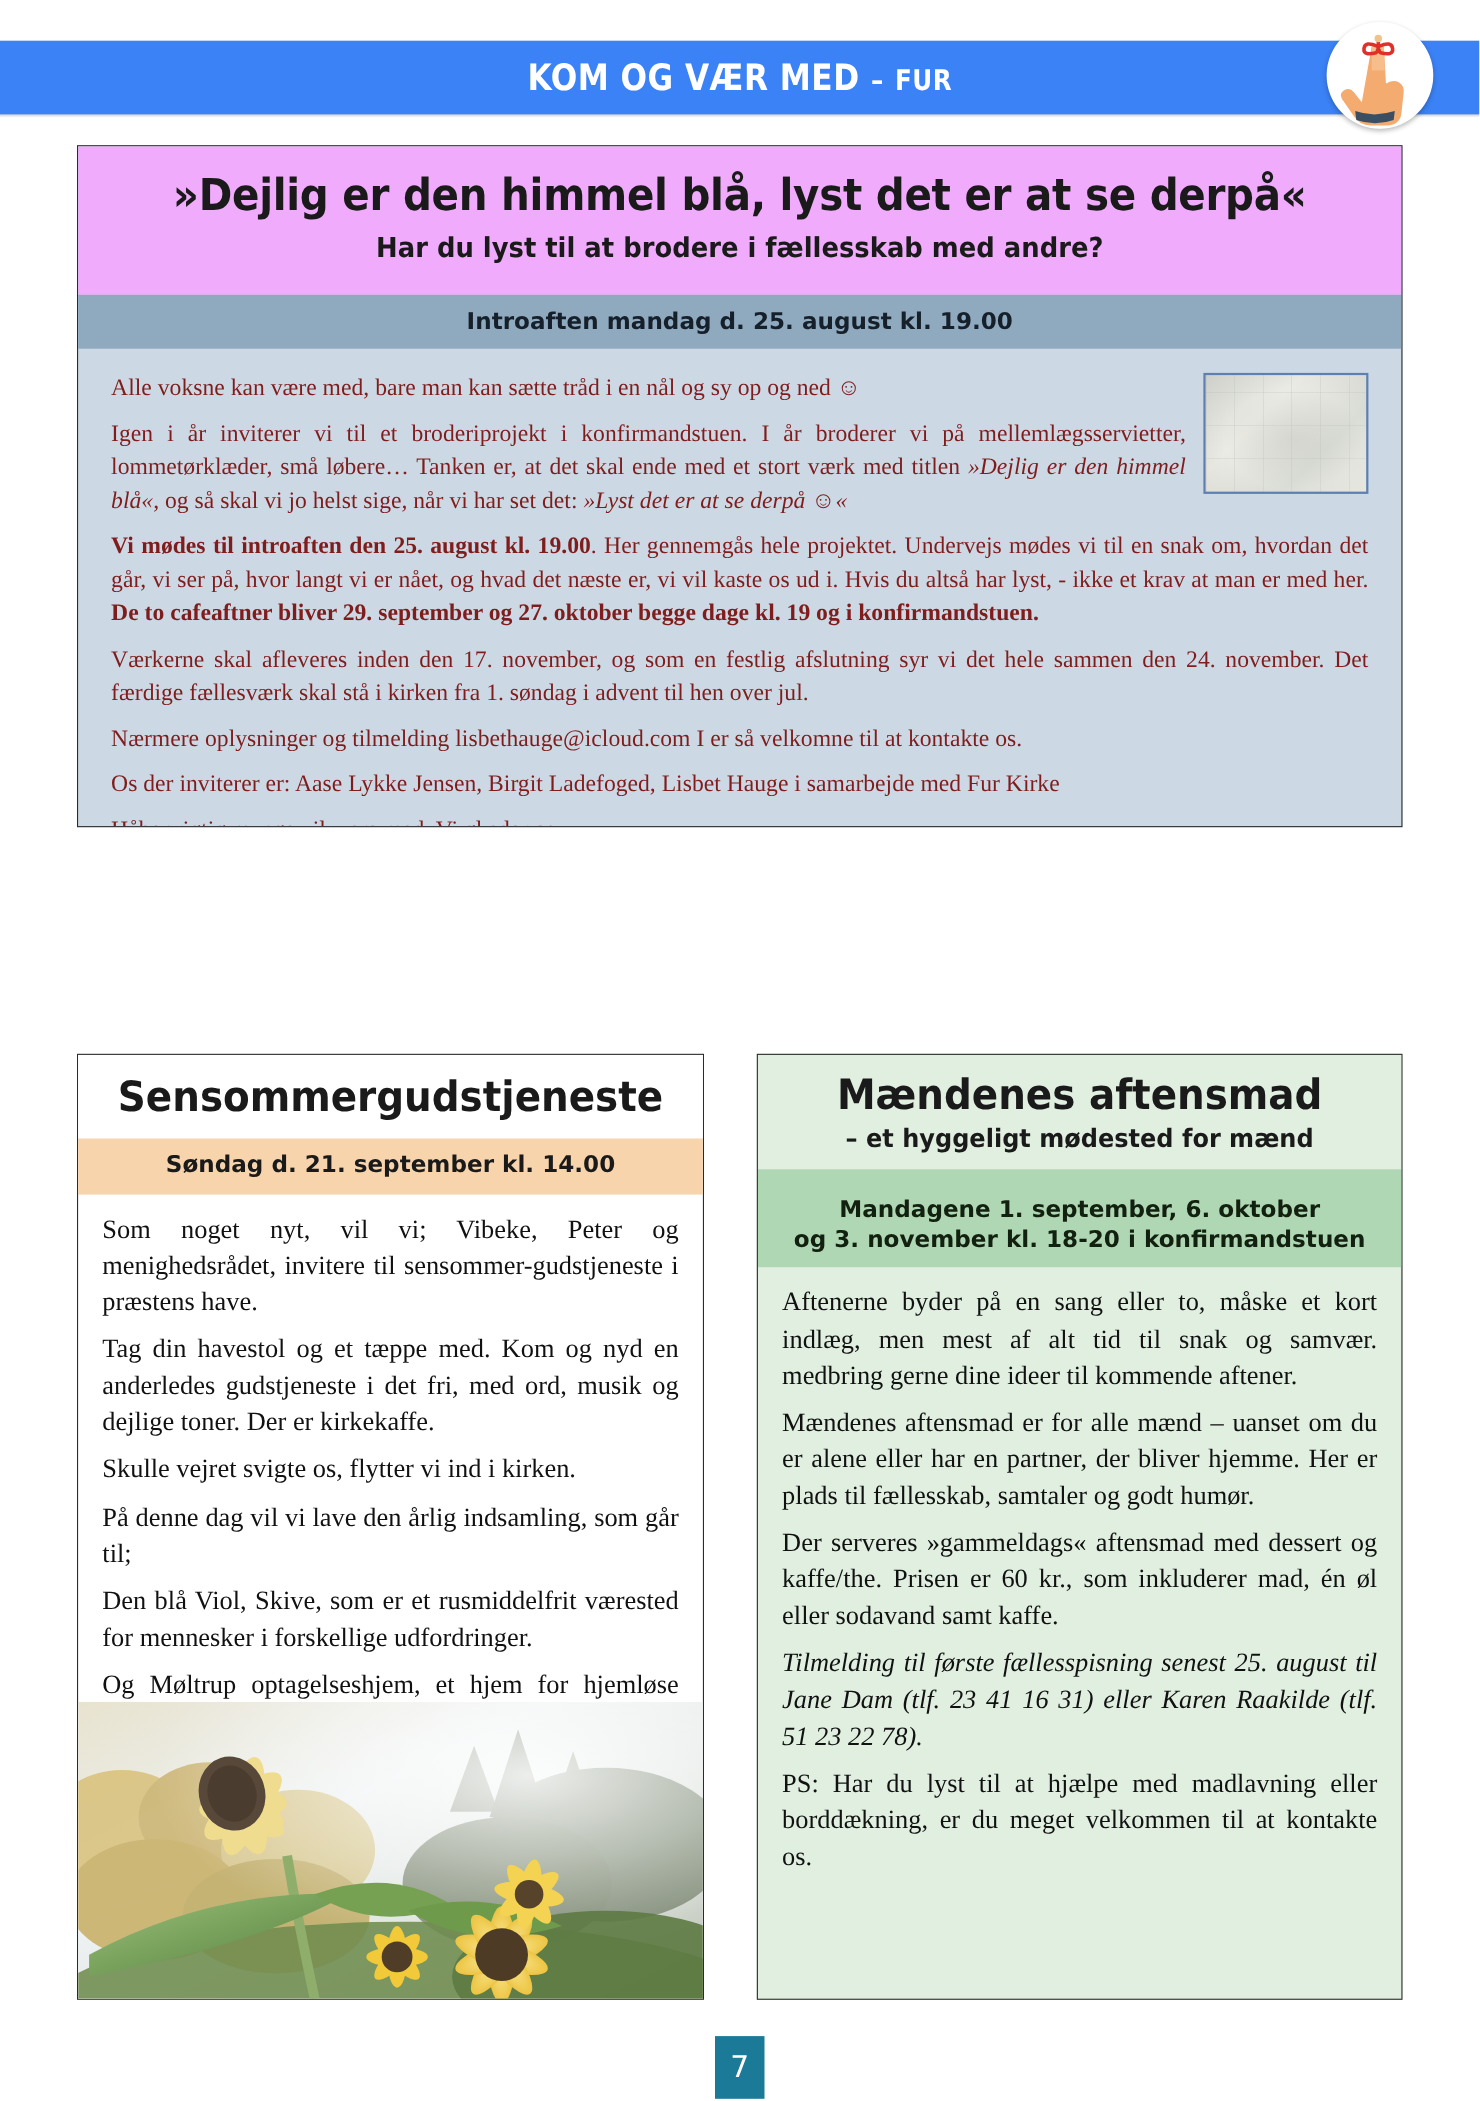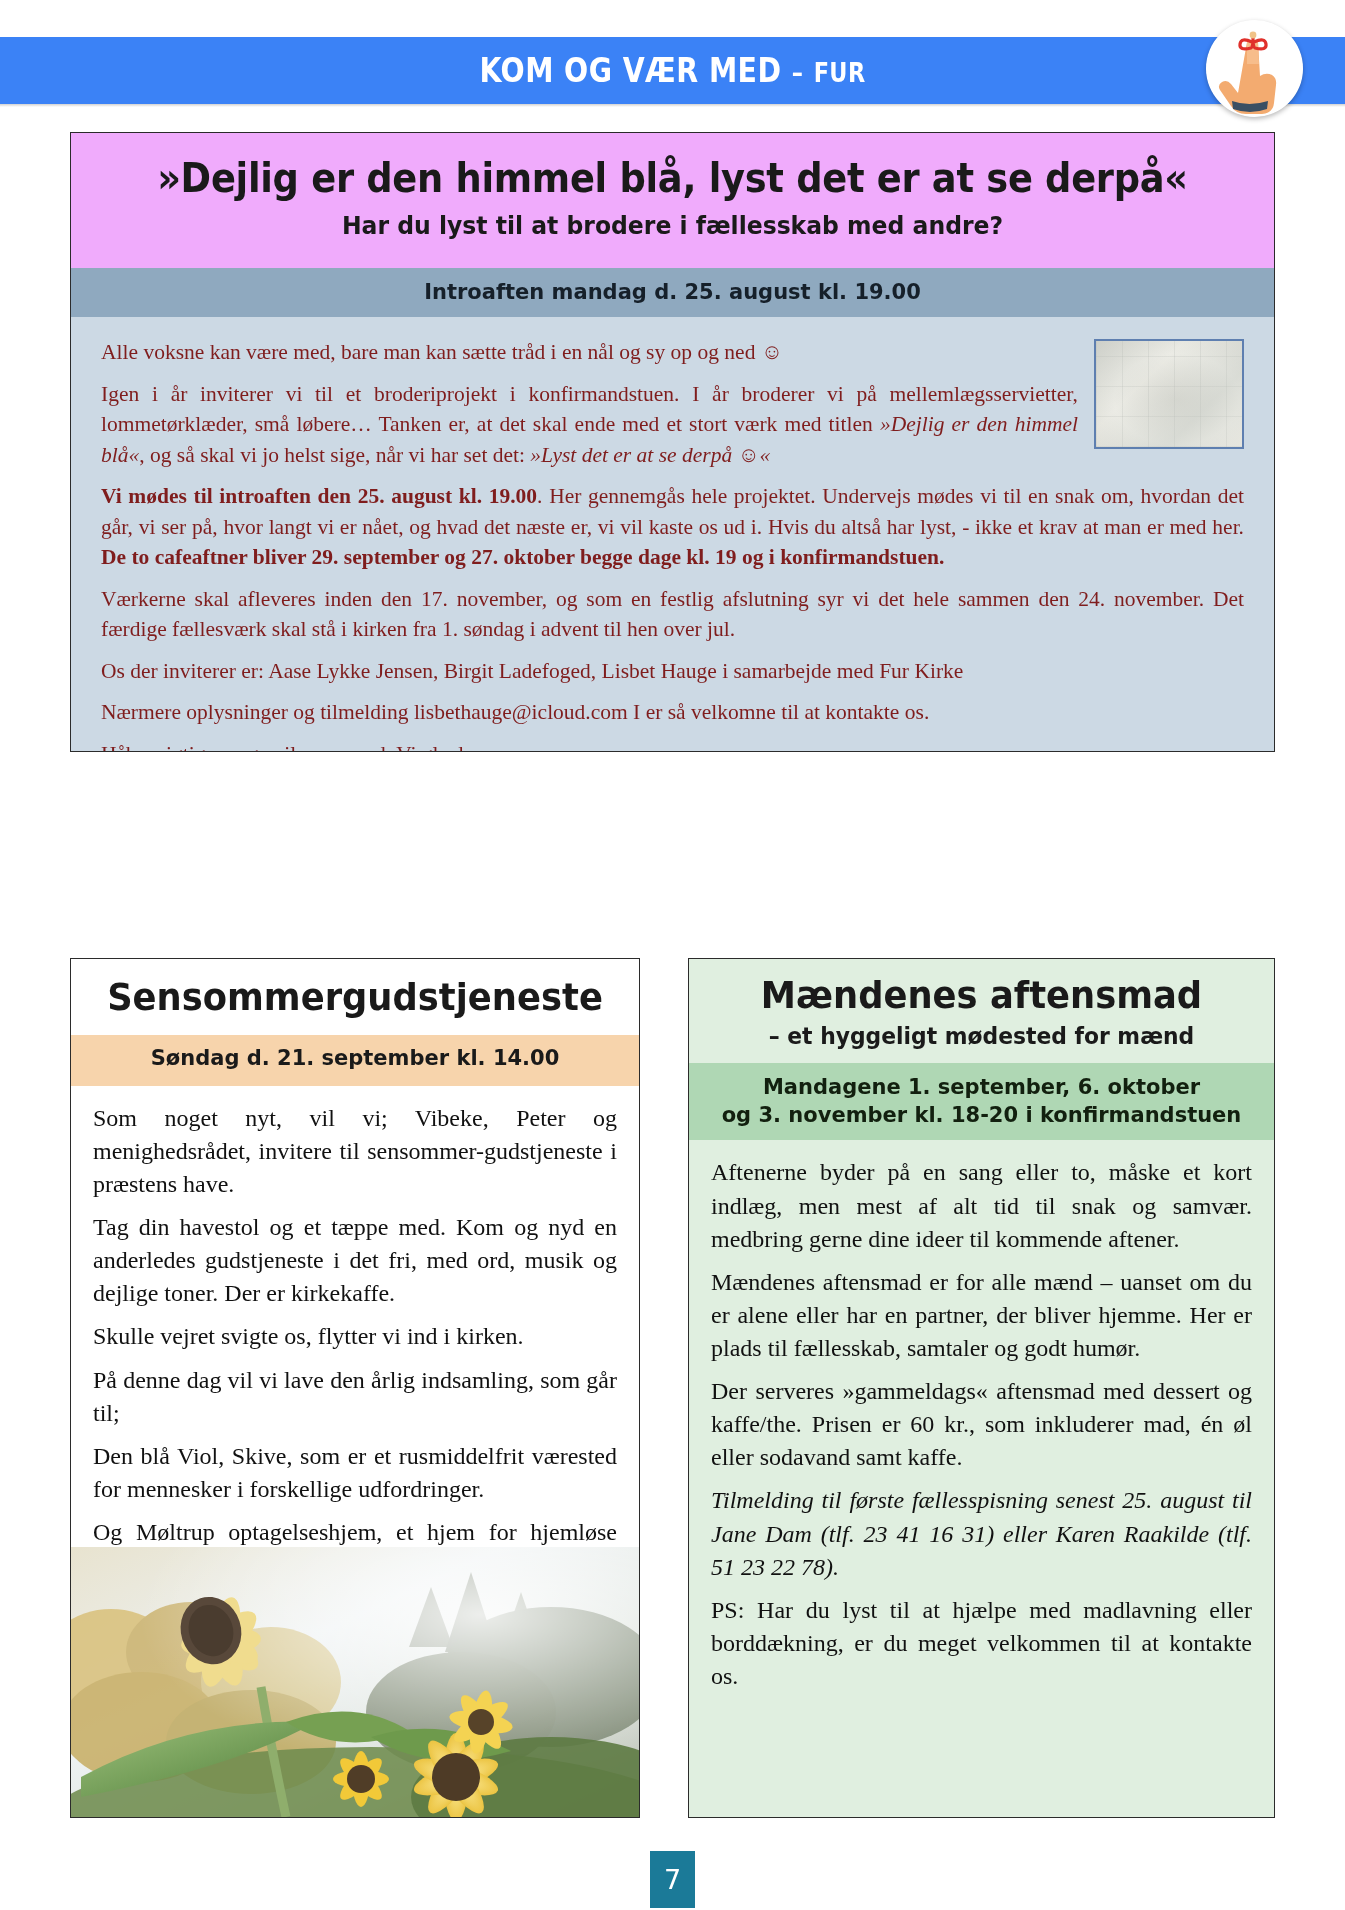--- a/index.html
+++ b/index.html
@@ -191,21 +191,21 @@
     text-align: center;
     padding: 11px 0 16px 0;
     font-family: "DejaVu Sans", sans-serif;
     font-weight: bold;
     font-size: 21px;
     color: #1a1a1a;
   }
   .panel-datebar-green {
     background: #afd7b4;
     text-align: center;
-    padding: 10px 6px 11px 6px;
+    padding: 22px 6px 11px 6px;
     font-family: "DejaVu Sans", sans-serif;
     font-weight: bold;
     font-size: 21px;
     color: #12200f;
     line-height: 1.35;
   }
   .panel-body {
     padding: 16px 22px 6px 22px;
     font-size: 24px;
     line-height: 1.38;
@@ -281,22 +281,22 @@
     <div class="article-title">»Dejlig er den himmel blå, lyst det er at se derpå«</div>
     <div class="article-subtitle">Har du lyst til at brodere i fællesskab med andre?</div>
   </div>
   <div class="article-datebar">Introaften mandag d. 25. august kl. 19.00</div>
   <div class="article-body">
     <div class="embroidery-photo"></div>
     <p class="nojust">Alle voksne kan være med, bare man kan sætte tråd i en nål og sy op og ned ☺</p>
     <p>Igen i år inviterer vi til et broderiprojekt i konfirmandstuen. I år broderer vi på mellemlægsservietter, lommetørklæder, små løbere… Tanken er, at det skal ende med et stort værk med titlen <i>»Dejlig er den himmel blå«</i>, og så skal vi jo helst sige, når vi har set det: <i>»Lyst det er at se derpå ☺«</i></p>
     <p><b>Vi mødes til introaften den 25. august kl. 19.00</b>. Her gennemgås hele projektet.  Undervejs mødes vi til en snak om, hvordan det går, vi ser på, hvor langt vi er nået, og hvad det næste er, vi vil kaste os ud i. Hvis du altså har lyst, - ikke et krav at man er med her. <b>De to cafeaftner bliver 29. september og 27. oktober begge dage kl. 19 og i konfirmandstuen.</b></p>
     <p>Værkerne skal afleveres inden den 17. november, og som en festlig afslutning syr vi det hele sammen den 24. november. Det færdige fællesværk skal stå i kirken fra 1. søndag i advent til hen over jul.</p>
+    <p class="nojust">Nærmere oplysninger og tilmelding  lisbethauge@icloud.com I er så velkomne til at kontakte os.</p>
     <p class="nojust">Os der inviterer er: Aase Lykke Jensen, Birgit Ladefoged, Lisbet Hauge i samarbejde med Fur Kirke</p>
-    <p class="nojust">Nærmere oplysninger og tilmelding  lisbethauge@icloud.com I er så velkomne til at kontakte os.</p>
     <p class="nojust">Håber rigtig mange vil være med. Vi glæder os.</p>
 
   </div>
 </div>
 
 <div class="panel-left">
   <div class="panel-head-left">
     <div class="panel-title">Sensommergudstjeneste</div>
   </div>
   <div class="panel-datebar-orange">Søndag d. 21. september kl. 14.00</div>

